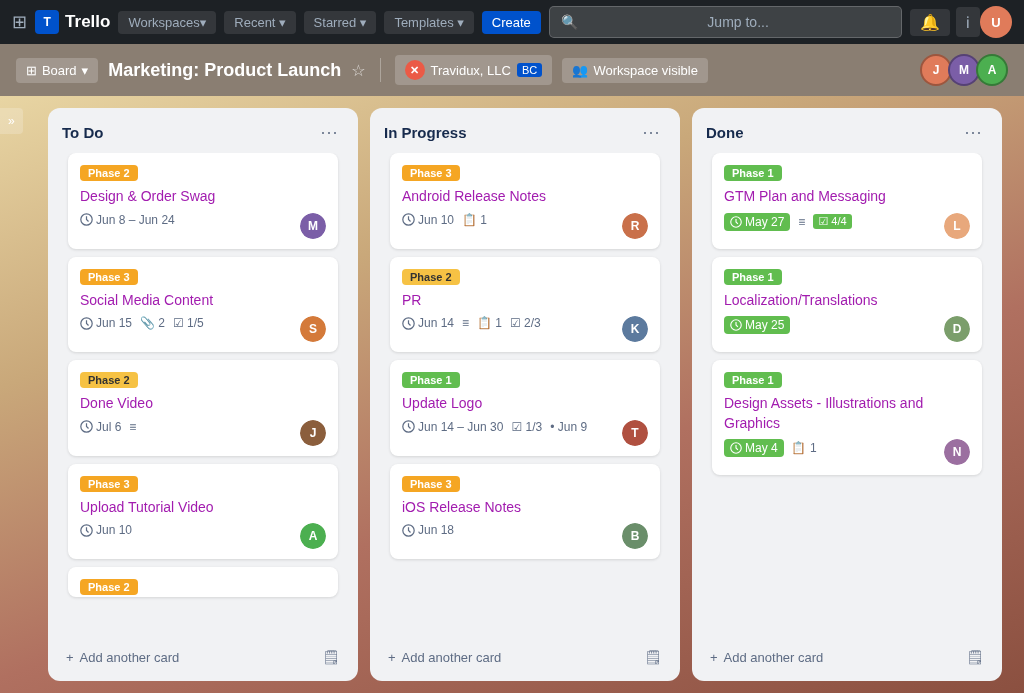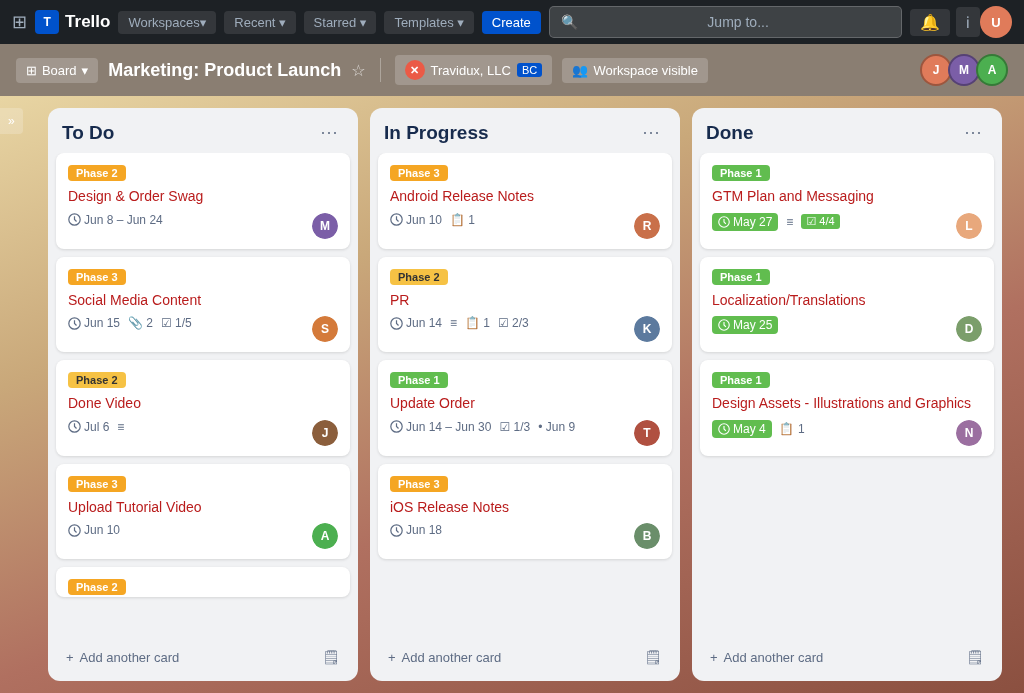--- a/index.html
+++ b/index.html
@@ -142,30 +142,30 @@
       flex-direction: column;
       max-height: 100%;
     }
     .list-header {
       padding: 12px 14px 8px;
       display: flex;
       align-items: center;
       justify-content: space-between;
     }
     .list-title {
-      font-weight: 600; font-size: 19px; color: #172b4d;
+      font-weight: 600; font-size: 15px; color: #172b4d;
     }
     .list-menu-btn {
       background: none; border: none; cursor: pointer;
       color: #6b778c; font-size: 18px; padding: 2px 6px;
       border-radius: 4px;
     }
 
     .cards-container {
-      padding: 0 8px;
+      padding: 0 20px;
       overflow-y: auto;
       flex: 1;
     }
 
     
     .card {
       background: #fff;
       border-radius: 8px;
       padding: 10px 12px;
       margin-bottom: 8px;
@@ -181,21 +181,21 @@
       font-size: 11px;
       font-weight: 600;
       color: #fff;
       margin-bottom: 6px;
     }
     .tag-orange { background: #f5a623; }
     .tag-green { background: #61bd4f; }
     .tag-yellow { background: #f6c244; color: #333; }
 
     .card-title {
-      font-size: 14px; color: #b91c1c; line-height: 1.4;
+      font-size: 14px; color: #a21caf; line-height: 1.4;
       margin-bottom: 6px;
     }
     .card-meta {
       display: flex; align-items: center; gap: 8px;
       flex-wrap: wrap;
     }
     .card-meta-item {
       display: flex; align-items: center; gap: 3px;
       font-size: 12px; color: #5e6c84;
     }
@@ -446,21 +446,21 @@
             <span class="card-meta-item">☑ 2/3</span>
           </div>
           <div class="card-avatar">
             <div class="card-avatar-img" style="background:#5c7a9e;">K</div>
           </div>
         </div>
       </div>
 
       <div class="card">
         <div class="card-tag tag-green">Phase 1</div>
-        <div class="card-title">Update Order</div>
+        <div class="card-title">Update Logo</div>
         <div class="card-footer">
           <div class="card-meta">
             <span class="card-meta-item">
               <svg viewBox="0 0 16 16" fill="currentColor">
                   <circle cx="8" cy="8" r="7" stroke="currentColor" stroke-width="1.5" fill="none"></circle>
                   <path d="M8 4v4l2.5 2.5" stroke="currentColor" stroke-width="1.5" fill="none"></path>
                 </svg>
               Jun 14 – Jun 30
             </span>
             <span class="card-meta-item">☑ 1/3</span>

